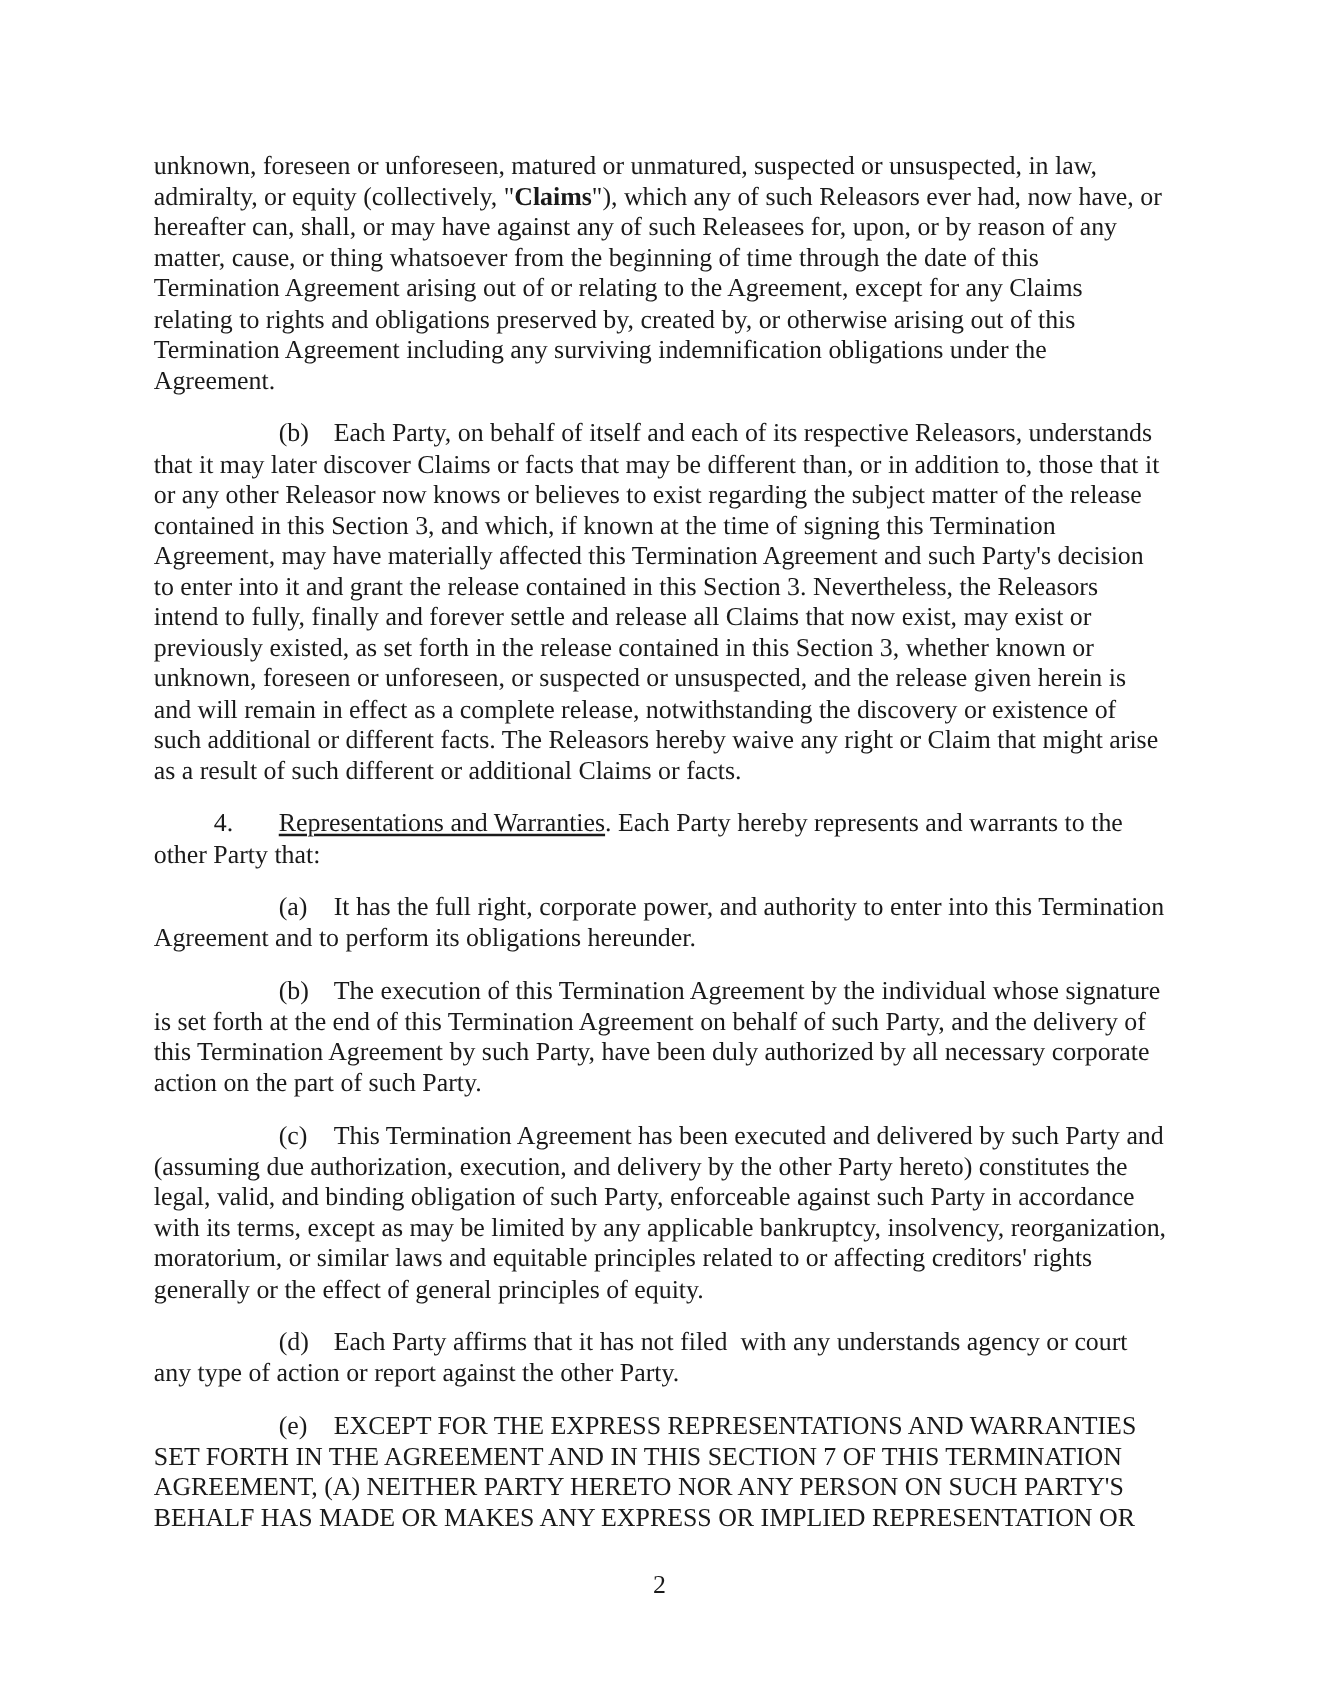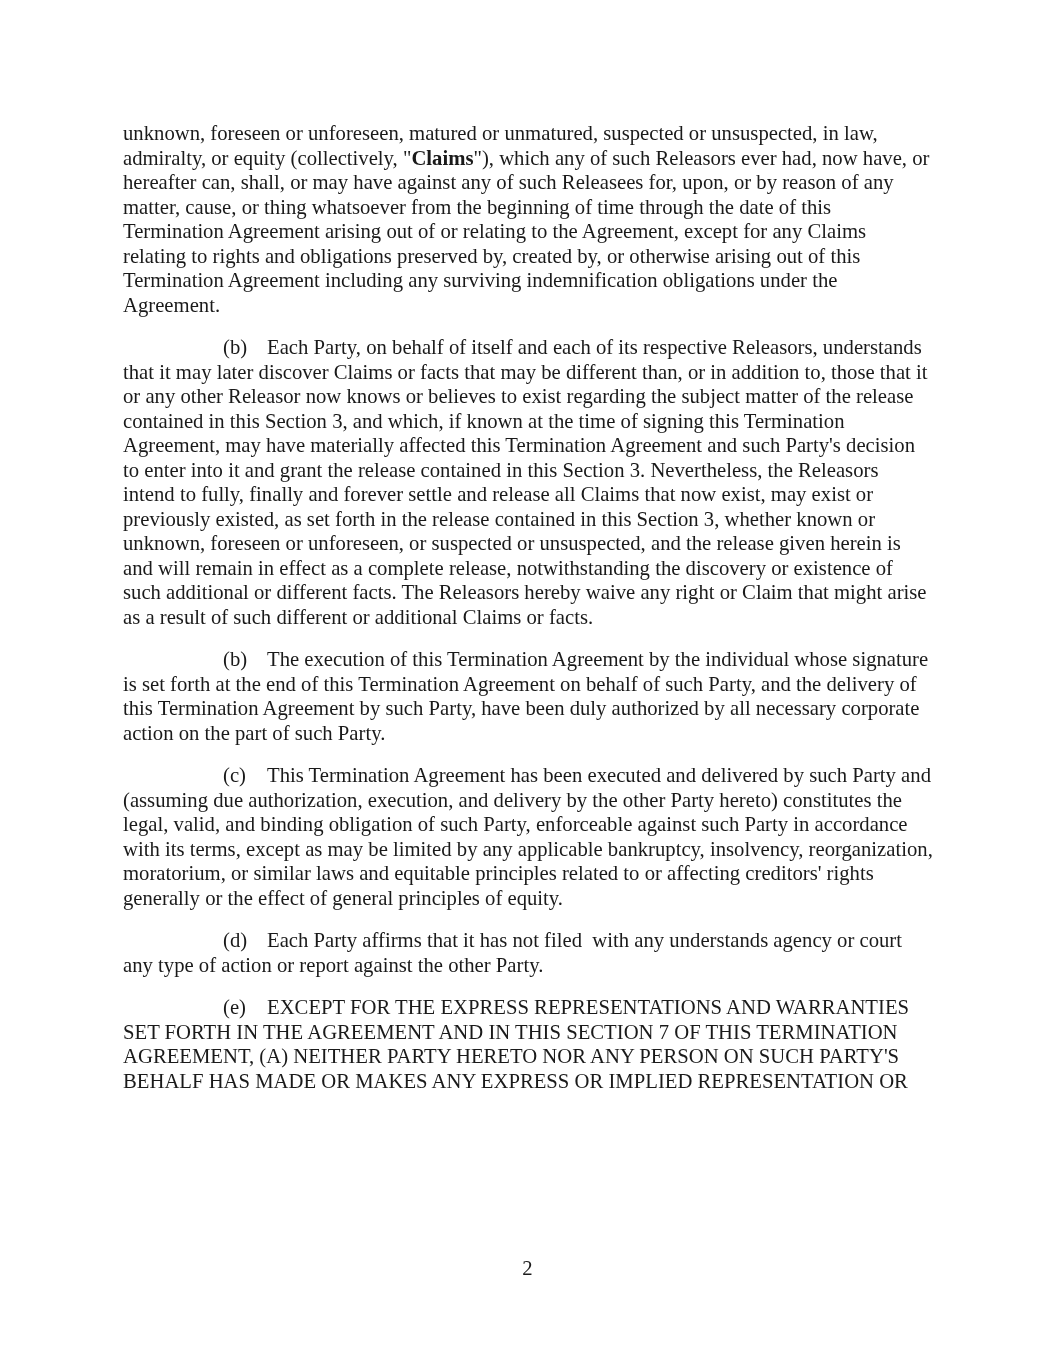--- a/index.html
+++ b/index.html
@@ -54,21 +54,23 @@
 </head>
 <body>
 
 <div class="page">
   <div class="content">
 
     <p class="para cont"><span>unknown, foreseen or unforeseen, matured or unmatured, suspected or unsuspected, in law, admiralty, or equity (collectively, "</span><span class="bold-term">Claims</span><span>"), which any of such Releasors ever had, now have, or hereafter can, shall, or may have against any of such Releasees for, upon, or by reason of any matter, cause, or thing whatsoever from the beginning of time through the date of this Termination Agreement arising out of or relating to the Agreement, except for any Claims relating to rights and obligations preserved by, created by, or otherwise arising out of this Termination Agreement including any surviving indemnification obligations under the Agreement.</span></p>
 
     <p class="para sub"><span class="plabel">(b)</span><span>Each Party, on behalf of itself and each of its respective Releasors, understands that it may later discover Claims or facts that may be different than, or in addition to, those that it or any other Releasor now knows or believes to exist regarding the subject matter of the release contained in this Section 3, and which, if known at the time of signing this Termination Agreement, may have materially affected this Termination Agreement and such Party's decision to enter into it and grant the release contained in this Section 3. Nevertheless, the Releasors intend to fully, finally and forever settle and release all Claims that now exist, may exist or previously existed, as set forth in the release contained in this Section 3, whether known or unknown, foreseen or unforeseen, or suspected or unsuspected, and the release given herein is and will remain in effect as a complete release, notwithstanding the discovery or existence of such additional or different facts. The Releasors hereby waive any right or Claim that might arise as a result of such different or additional Claims or facts.</span></p>
 
+    <p class="para s4"><span class="snum">4.</span><span class="ul">Representations and Warranties</span><span>. Each Party hereby represents and warrants to the other Party that:</span></p>
 
+    <p class="para sub"><span class="plabel">(a)</span><span>It has the full right, corporate power, and authority to enter into this Termination Agreement and to perform its obligations hereunder.</span></p>
 
     <p class="para sub"><span class="plabel">(b)</span><span>The execution of this Termination Agreement by the individual whose signature is set forth at the end of this Termination Agreement on behalf of such Party, and the delivery of this Termination Agreement by such Party, have been duly authorized by all necessary corporate action on the part of such Party.</span></p>
 
     <p class="para sub"><span class="plabel">(c)</span><span>This Termination Agreement has been executed and delivered by such Party and (assuming due authorization, execution, and delivery by the other Party hereto) constitutes the legal, valid, and binding obligation of such Party, enforceable against such Party in accordance with its terms, except as may be limited by any applicable bankruptcy, insolvency, reorganization, moratorium, or similar laws and equitable principles related to or affecting creditors' rights generally or the effect of general principles of equity.</span></p>
 
     <p class="para sub"><span class="plabel">(d)</span><span>Each Party affirms that it has not filed  with any understands agency or court any type of action or report against the other Party.</span></p>
 
     <p class="para sub"><span class="plabel">(e)</span><span>EXCEPT FOR THE EXPRESS REPRESENTATIONS AND WARRANTIES SET FORTH IN THE AGREEMENT AND IN THIS SECTION 7 OF THIS TERMINATION AGREEMENT, (A) NEITHER PARTY HERETO NOR ANY PERSON ON SUCH PARTY'S BEHALF HAS MADE OR MAKES ANY EXPRESS OR IMPLIED REPRESENTATION OR</span></p>
 
   </div>

